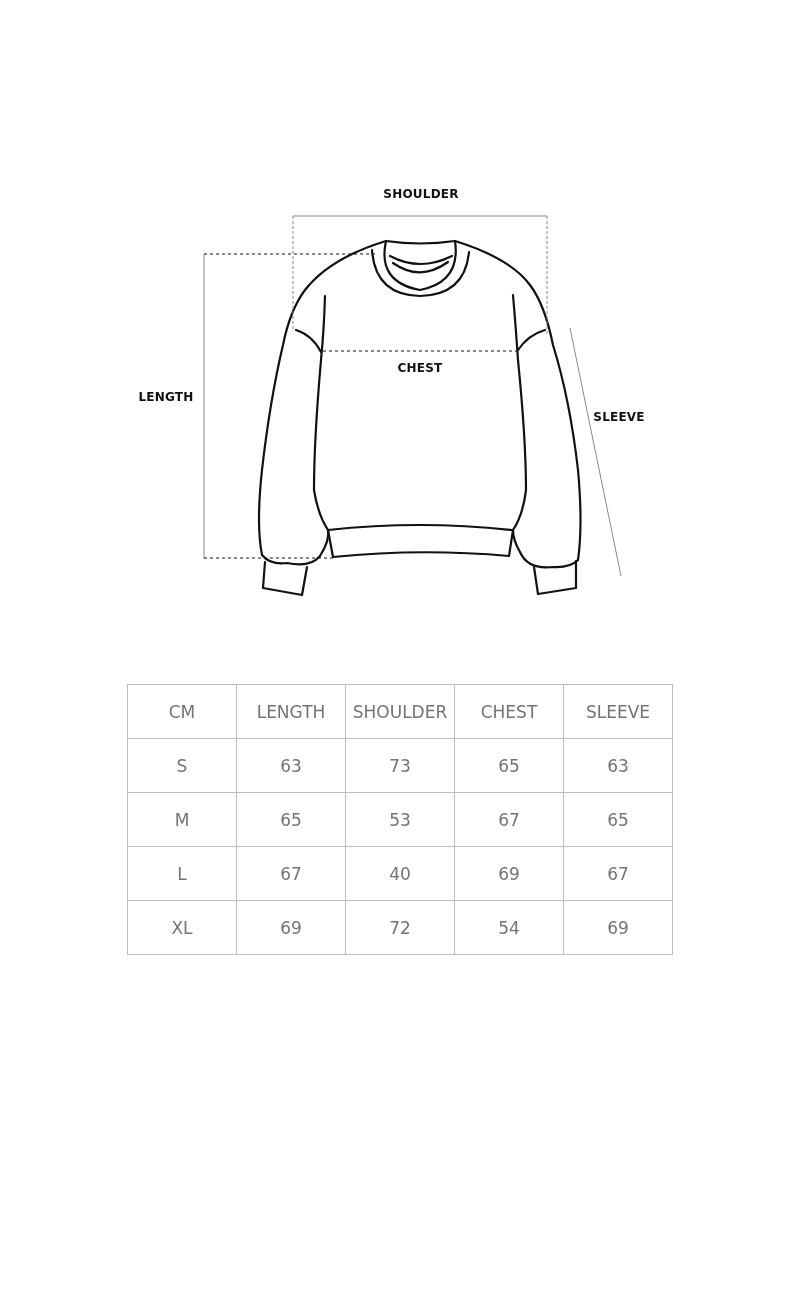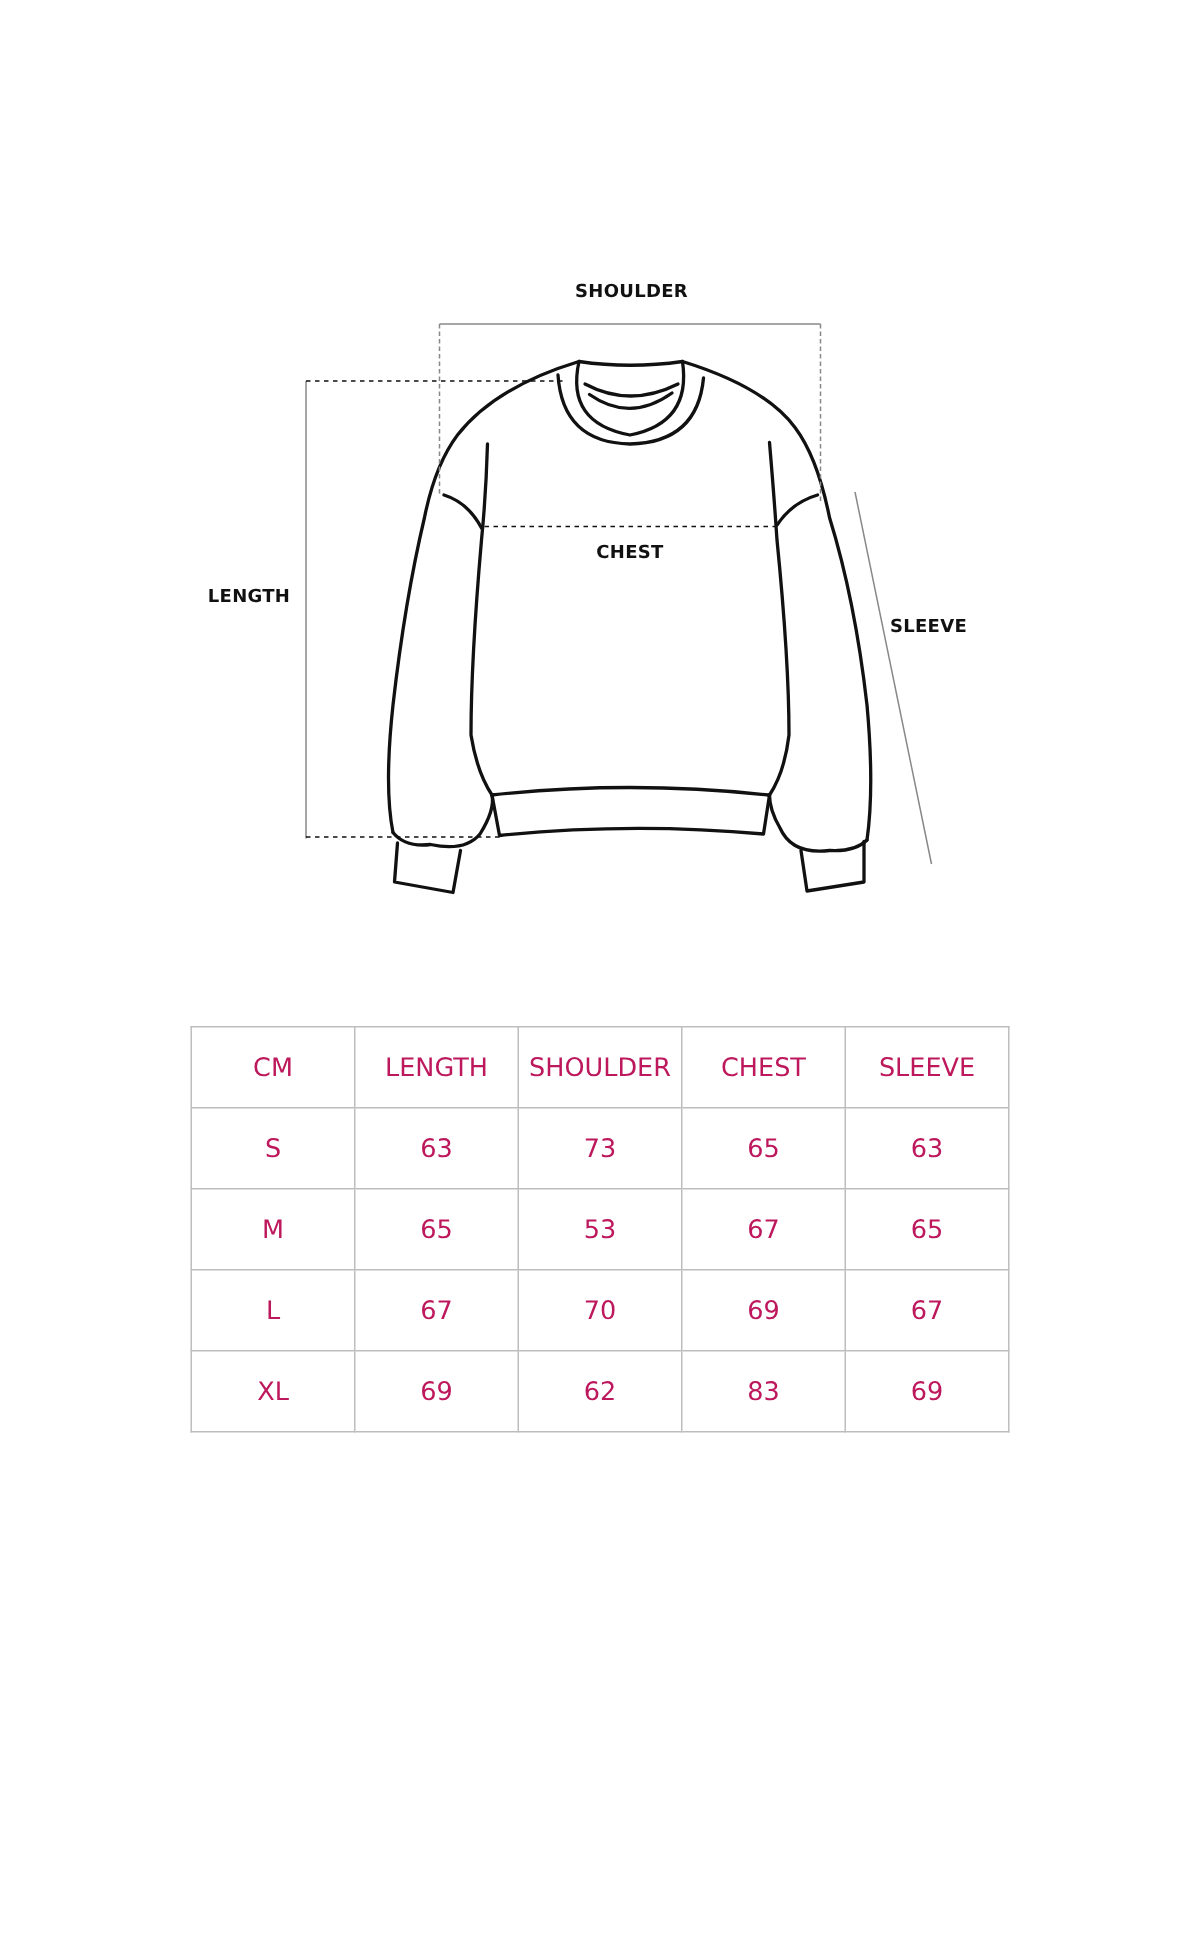--- a/index.html
+++ b/index.html
@@ -2,21 +2,21 @@
 <html><head>
 <meta charset="utf-8">
 <style>
   html, body { margin:0; padding:0; background:#ffffff; }
   body { width:800px; height:1300px; position:relative; overflow:hidden;
          font-family:"Liberation Sans", "DejaVu Sans", sans-serif; color:#111; }
   .diagram { position:absolute; left:0; top:0; width:800px; height:640px; }
   .lbl { position:absolute; font-weight:bold; font-size:12px; letter-spacing:0.2px;
          font-family:"DejaVu Sans", sans-serif; color:#111; transform:translateX(-50%); }
   .size-table { position:absolute; left:127px; top:684px; border-collapse:collapse;
-                font-family:"DejaVu Sans", sans-serif; font-size:17px; color:#be185d; }
+                font-family:"DejaVu Sans", sans-serif; font-size:17px; color:#737373; }
   .size-table td, .size-table th { border:1px solid #bdbdbd; width:108px; height:53px;
                 text-align:center; vertical-align:middle; font-weight:normal; padding:0; }
   .size-table tr > *:first-child { border-left:1px solid #bdbdbd; }
   .size-table tr > *:last-child { border-right:1px solid #bdbdbd; }
 </style>
 </head>
 <body>
 
 <div class="diagram">
   <svg width="800" height="640" viewBox="0 0 800 640">
@@ -84,25 +84,25 @@
   <tr>
     <td>M</td>
     <td>65</td>
     <td>53</td>
     <td>67</td>
     <td>65</td>
   </tr>
   <tr>
     <td>L</td>
     <td>67</td>
-    <td>70</td>
+    <td>40</td>
     <td>69</td>
     <td>67</td>
   </tr>
   <tr>
     <td>XL</td>
     <td>69</td>
-    <td>62</td>
-    <td>83</td>
+    <td>72</td>
+    <td>54</td>
     <td>69</td>
   </tr>
 </tbody>
   </table>
 
 </body></html>

